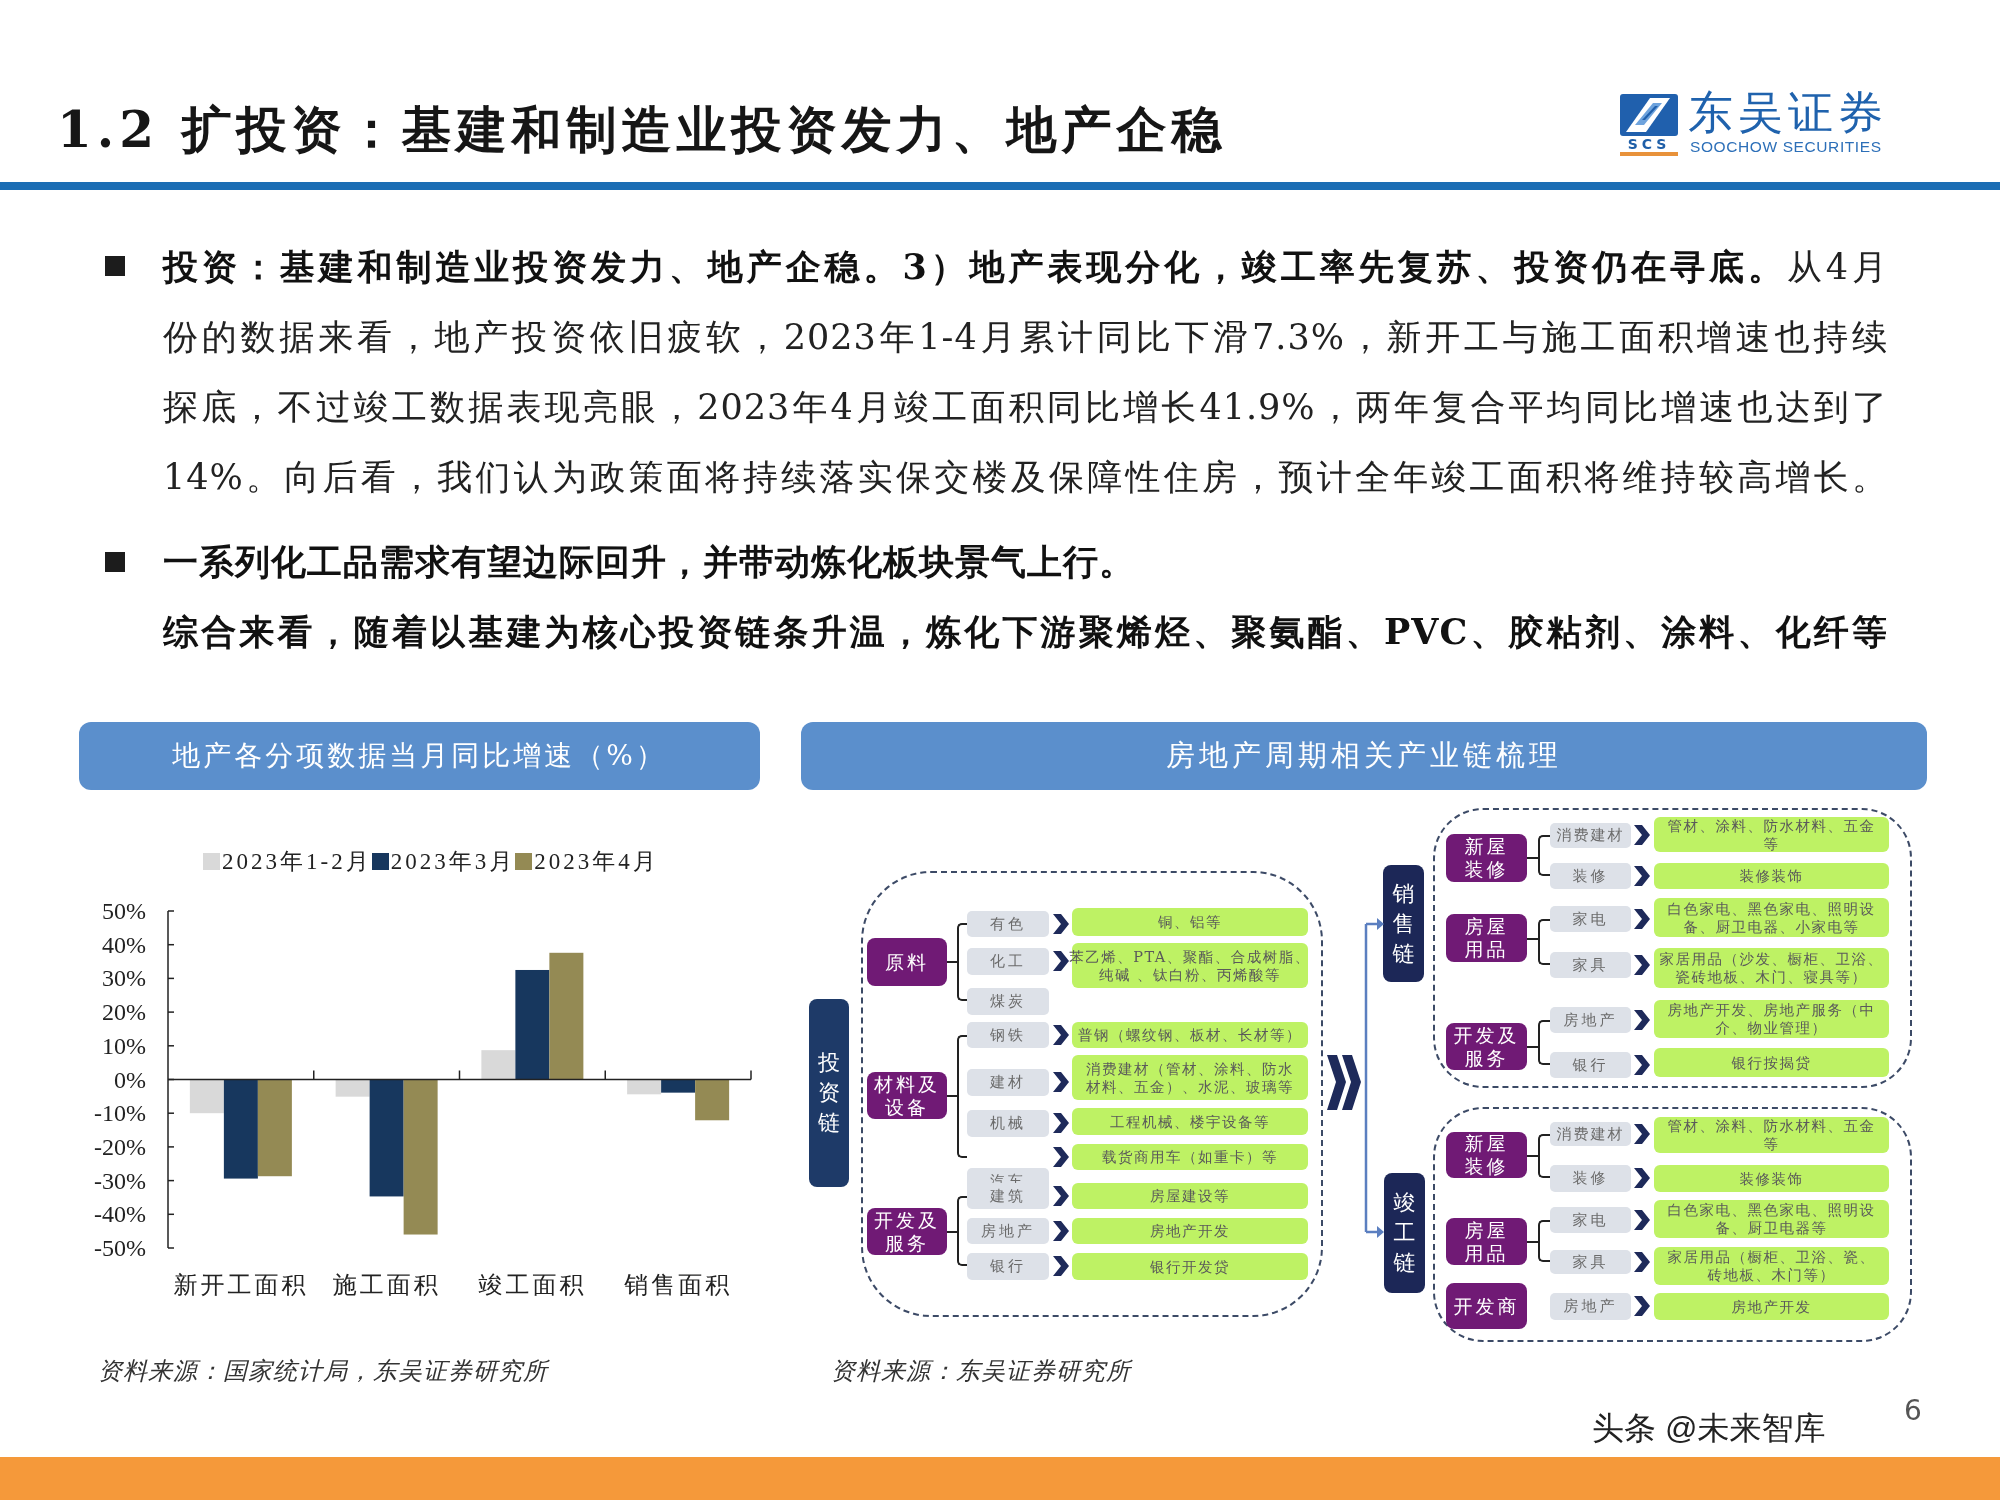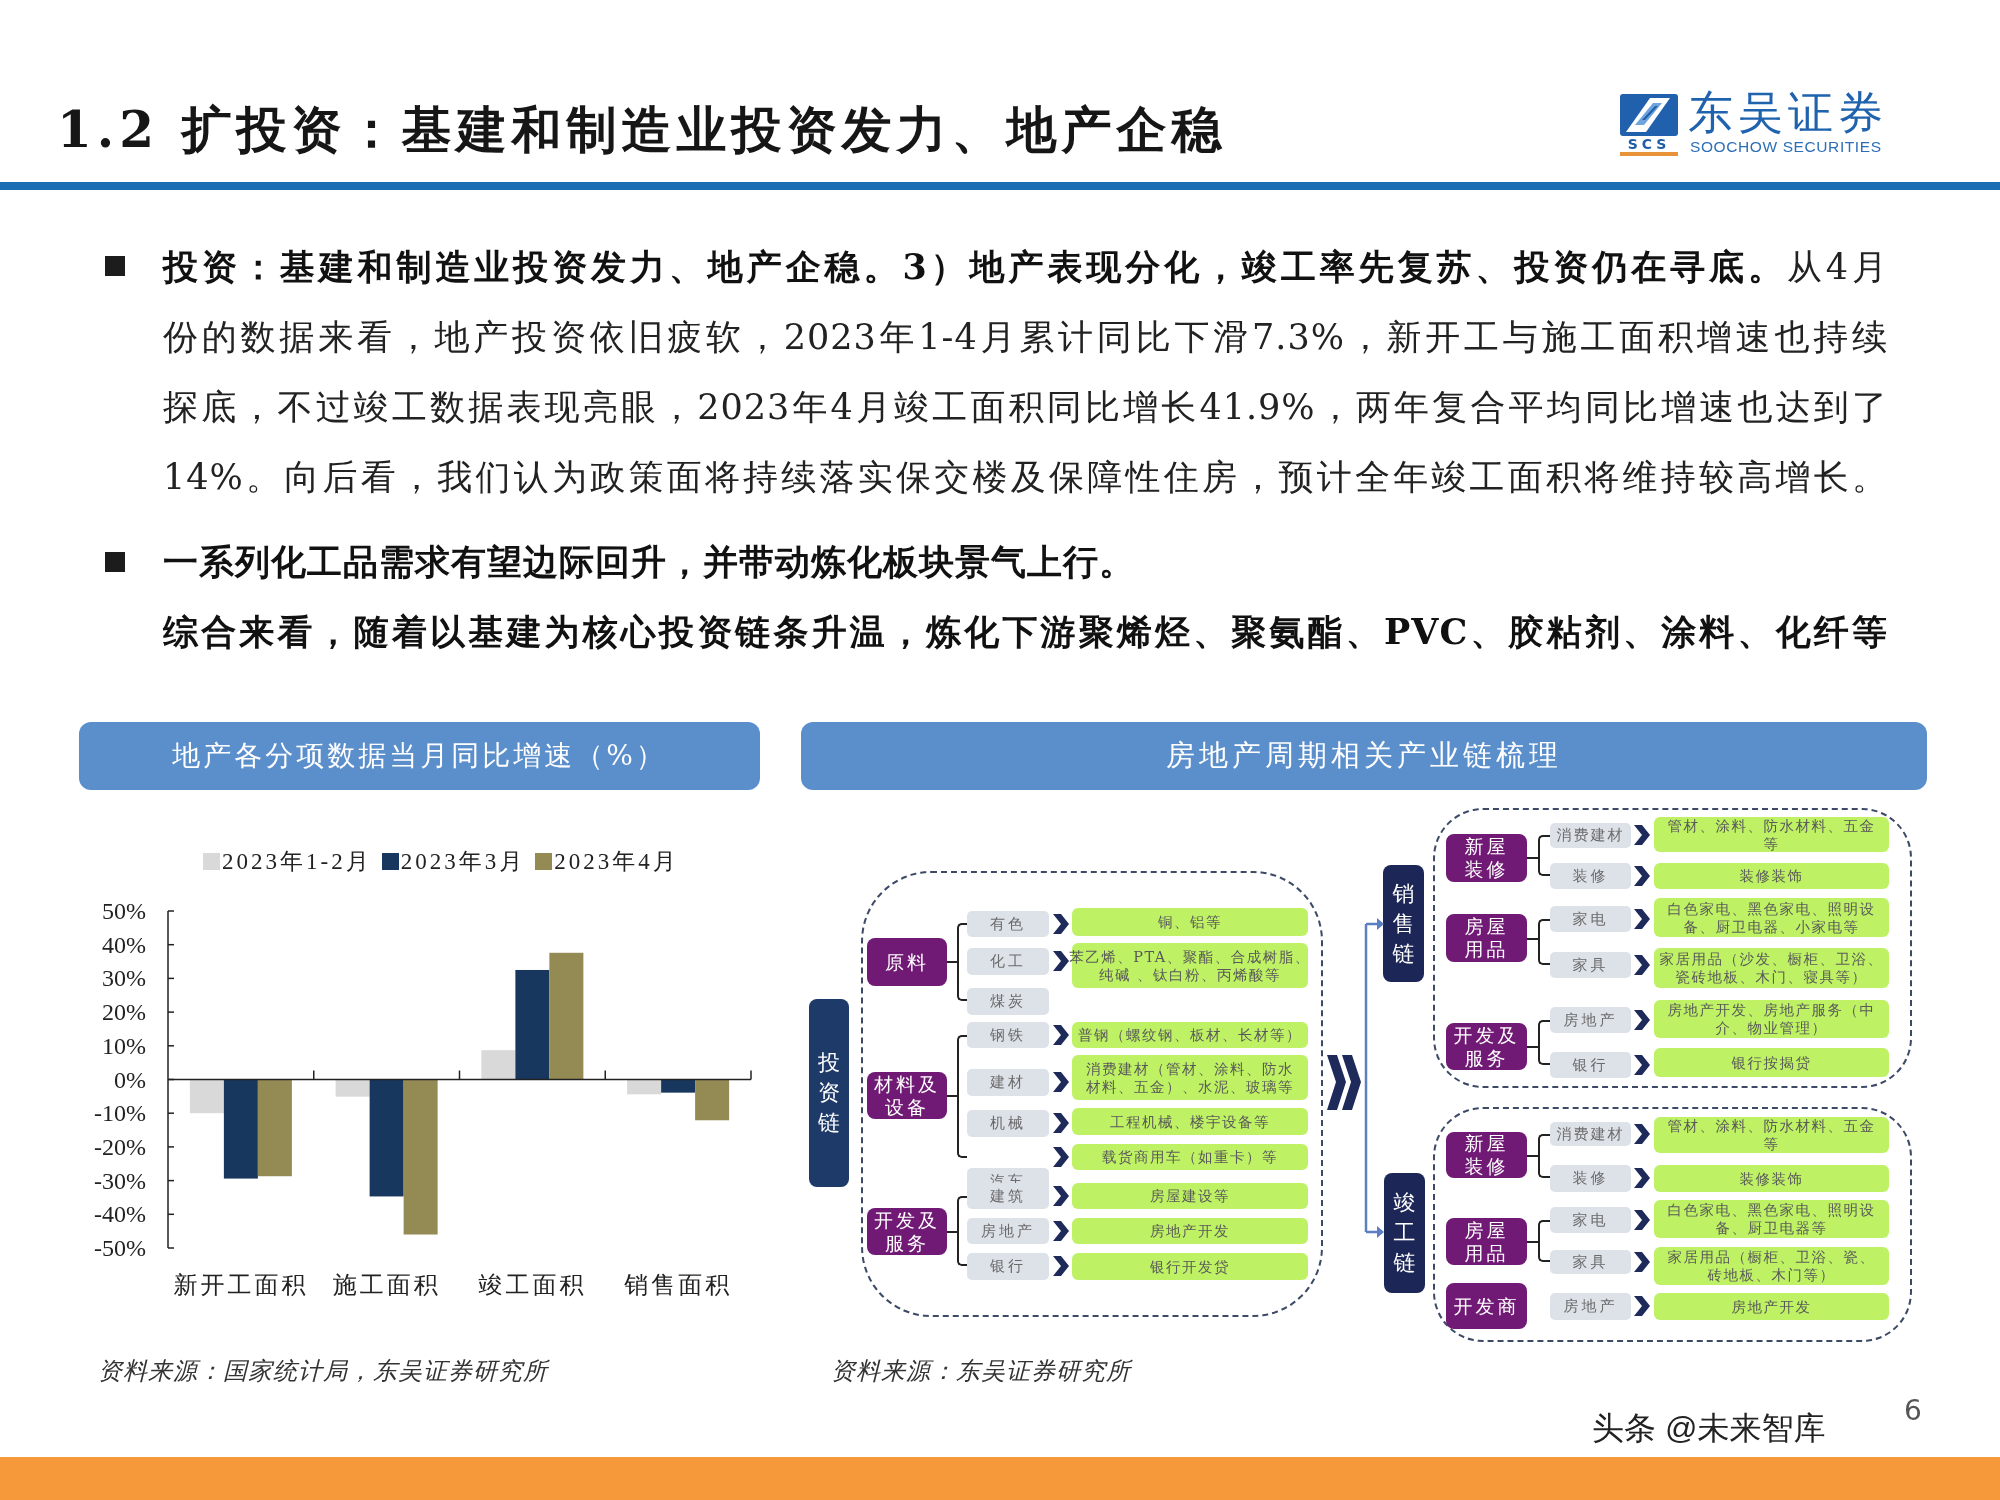--- a/index.html
+++ b/index.html
@@ -21,21 +21,21 @@
   .bline { height: 70px; line-height: 70px; font-size: 35px; letter-spacing: 1px; text-align: justify; text-align-last: justify; text-justify: inter-character; color: #222; }
   .bline.last { text-align-last: left; }
   .bline b { font-weight: bold; color: #111; }
 
   
   .panel-head { top: 722px; height: 68px; background: #5b8fcc; border-radius: 12px; color: #fff; display: flex; align-items: center; justify-content: center; white-space: nowrap; }
   .panel-head span { font-size: 28px; letter-spacing: 3px; }
   .source { top: 1356px; font-size: 24px; line-height: 30px; font-style: italic; color: #333; white-space: nowrap; letter-spacing: 1px; }
 
   
-  .legend { left: 203px; top: 846px; display: flex; align-items: center; gap: 10px; height: 30px; }
+  .legend { left: 203px; top: 846px; display: flex; align-items: center; height: 30px; }
   .legend-item { display: flex; align-items: center; gap: 2px; }
   .swatch { width: 17px; height: 17px; display: inline-block; }
   .legend-label { font-family: "Liberation Serif", serif; font-size: 23px; letter-spacing: 3px; color: #222; white-space: nowrap; }
 
   
   #chart-svg { position: absolute; left: 80px; top: 890px; width: 690px; height: 420px; overflow: visible; }
   .ytick { font-family: "Liberation Serif", serif; font-size: 24px; fill: #222; }
   .xtick { font-family: "DejaVu Serif", serif; font-size: 24px; fill: #222; letter-spacing: 3px; }
 
   

